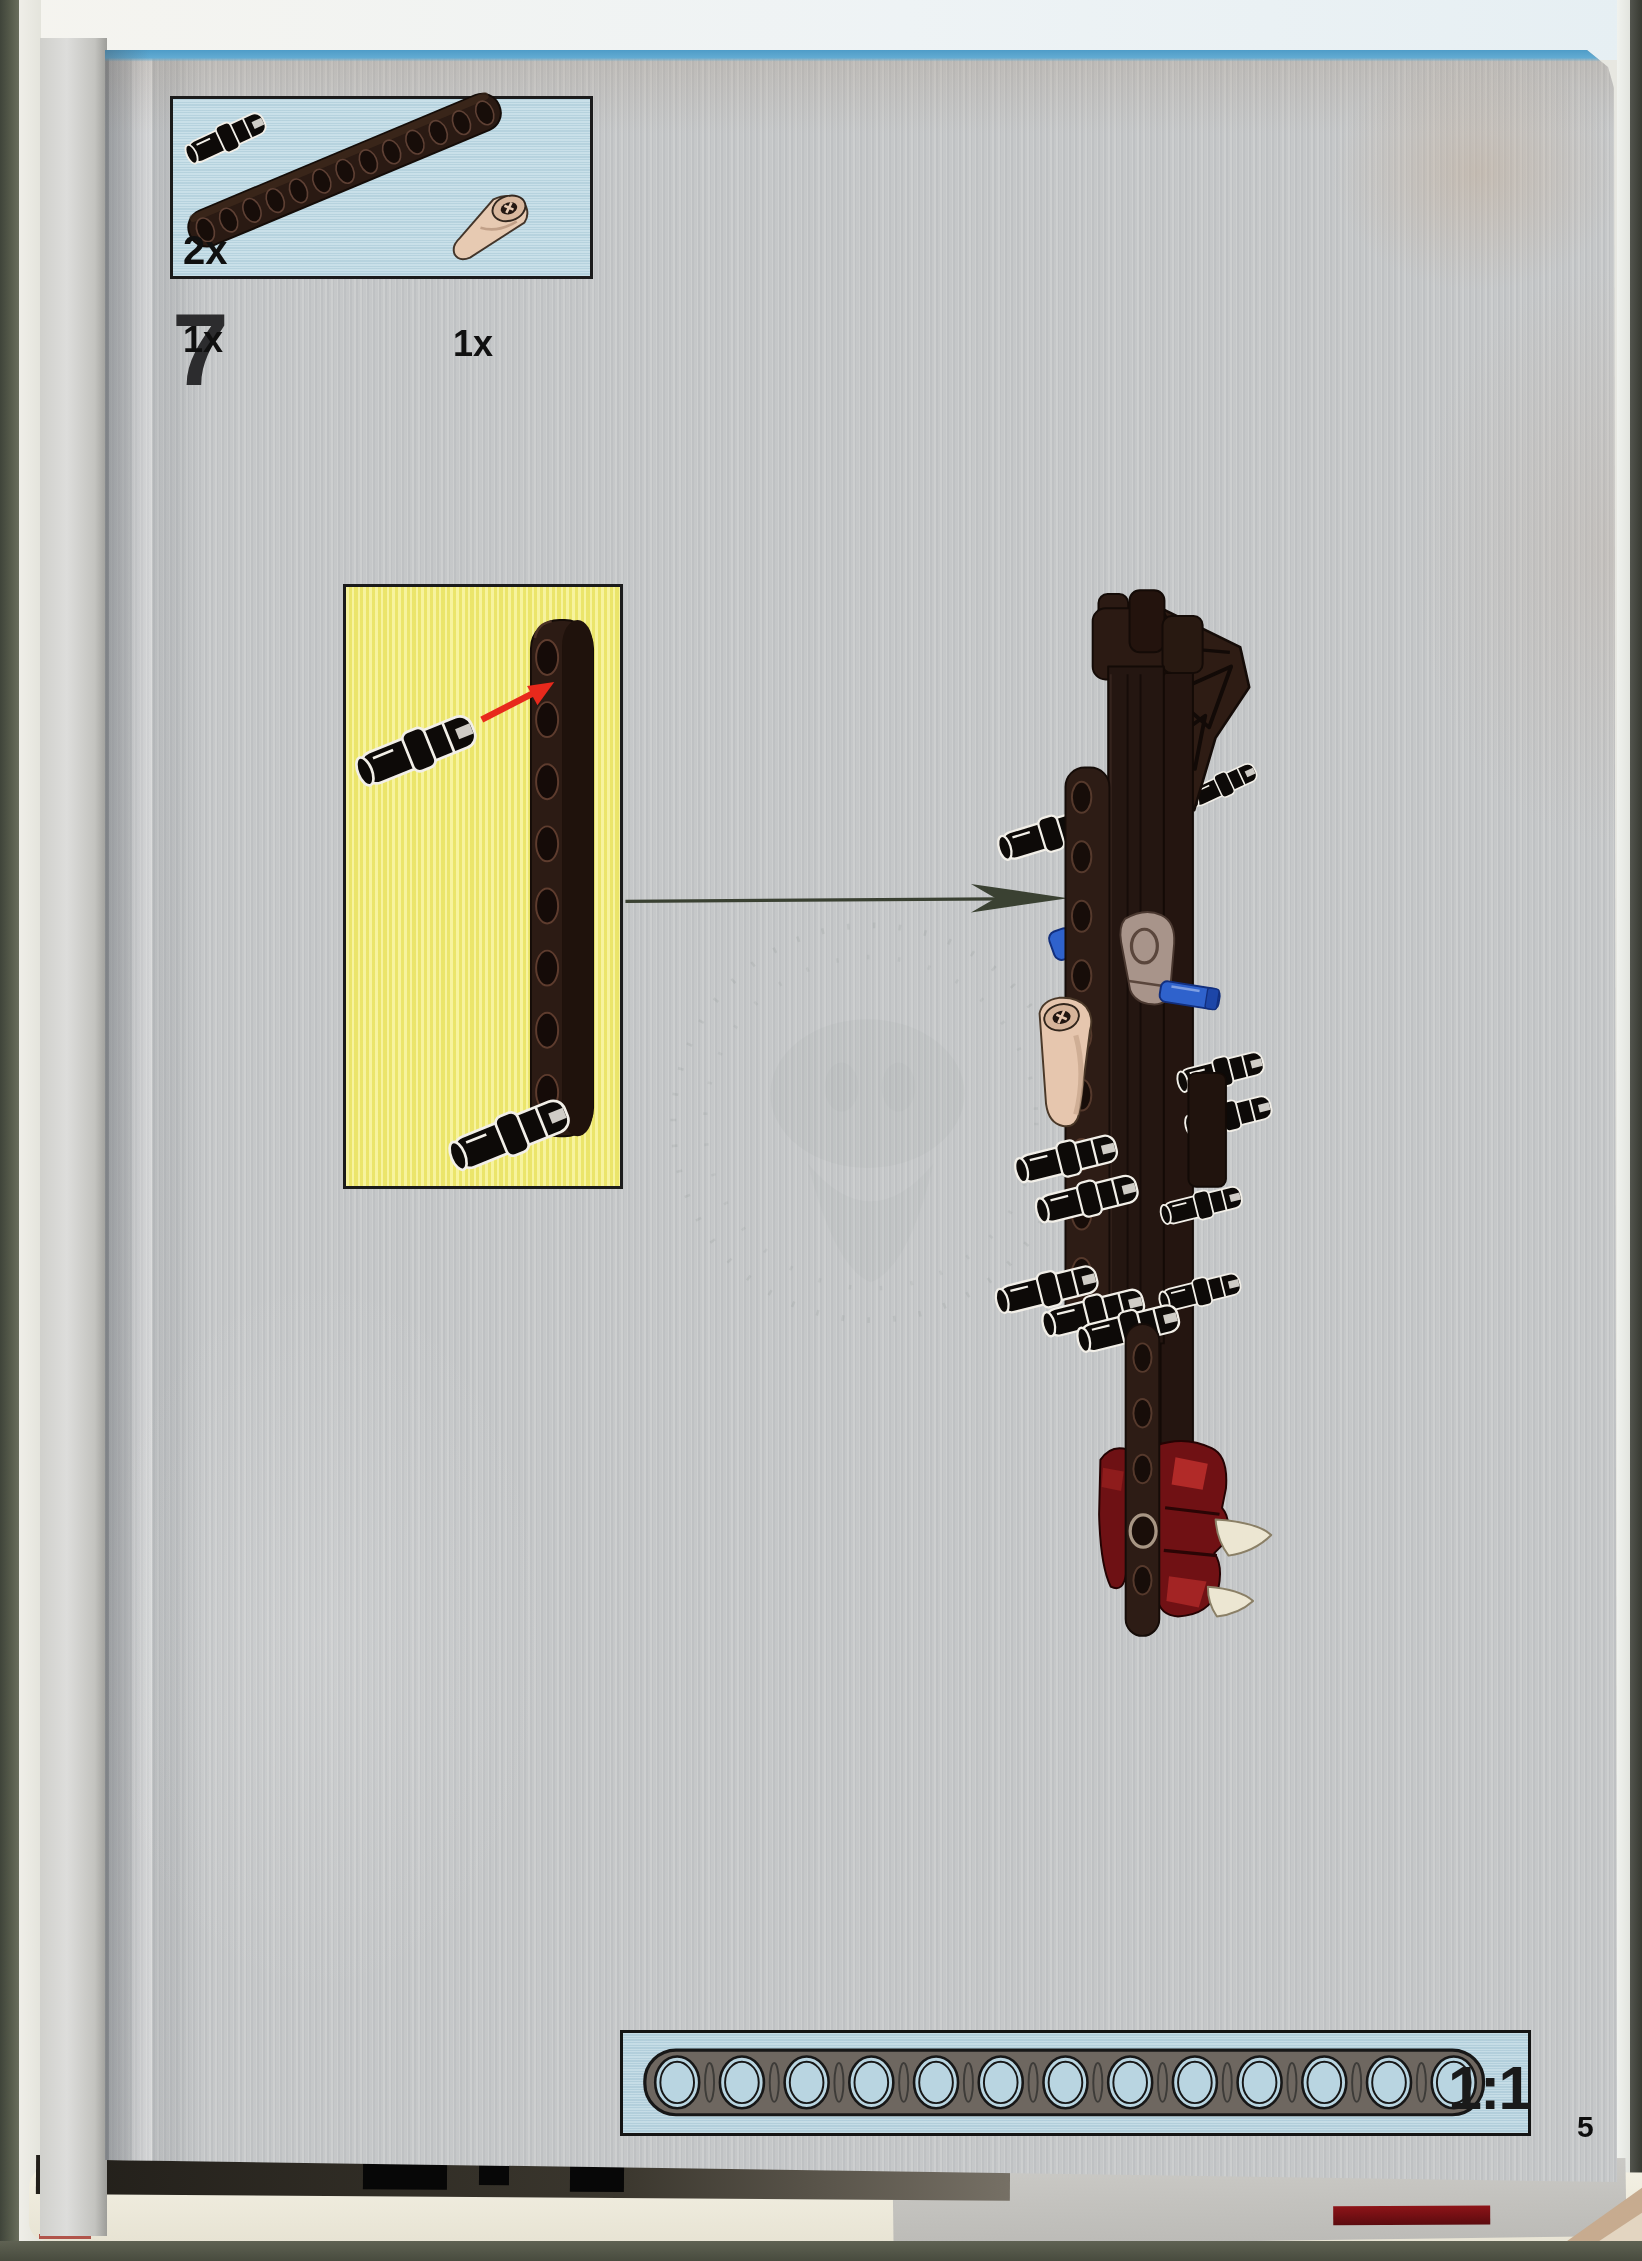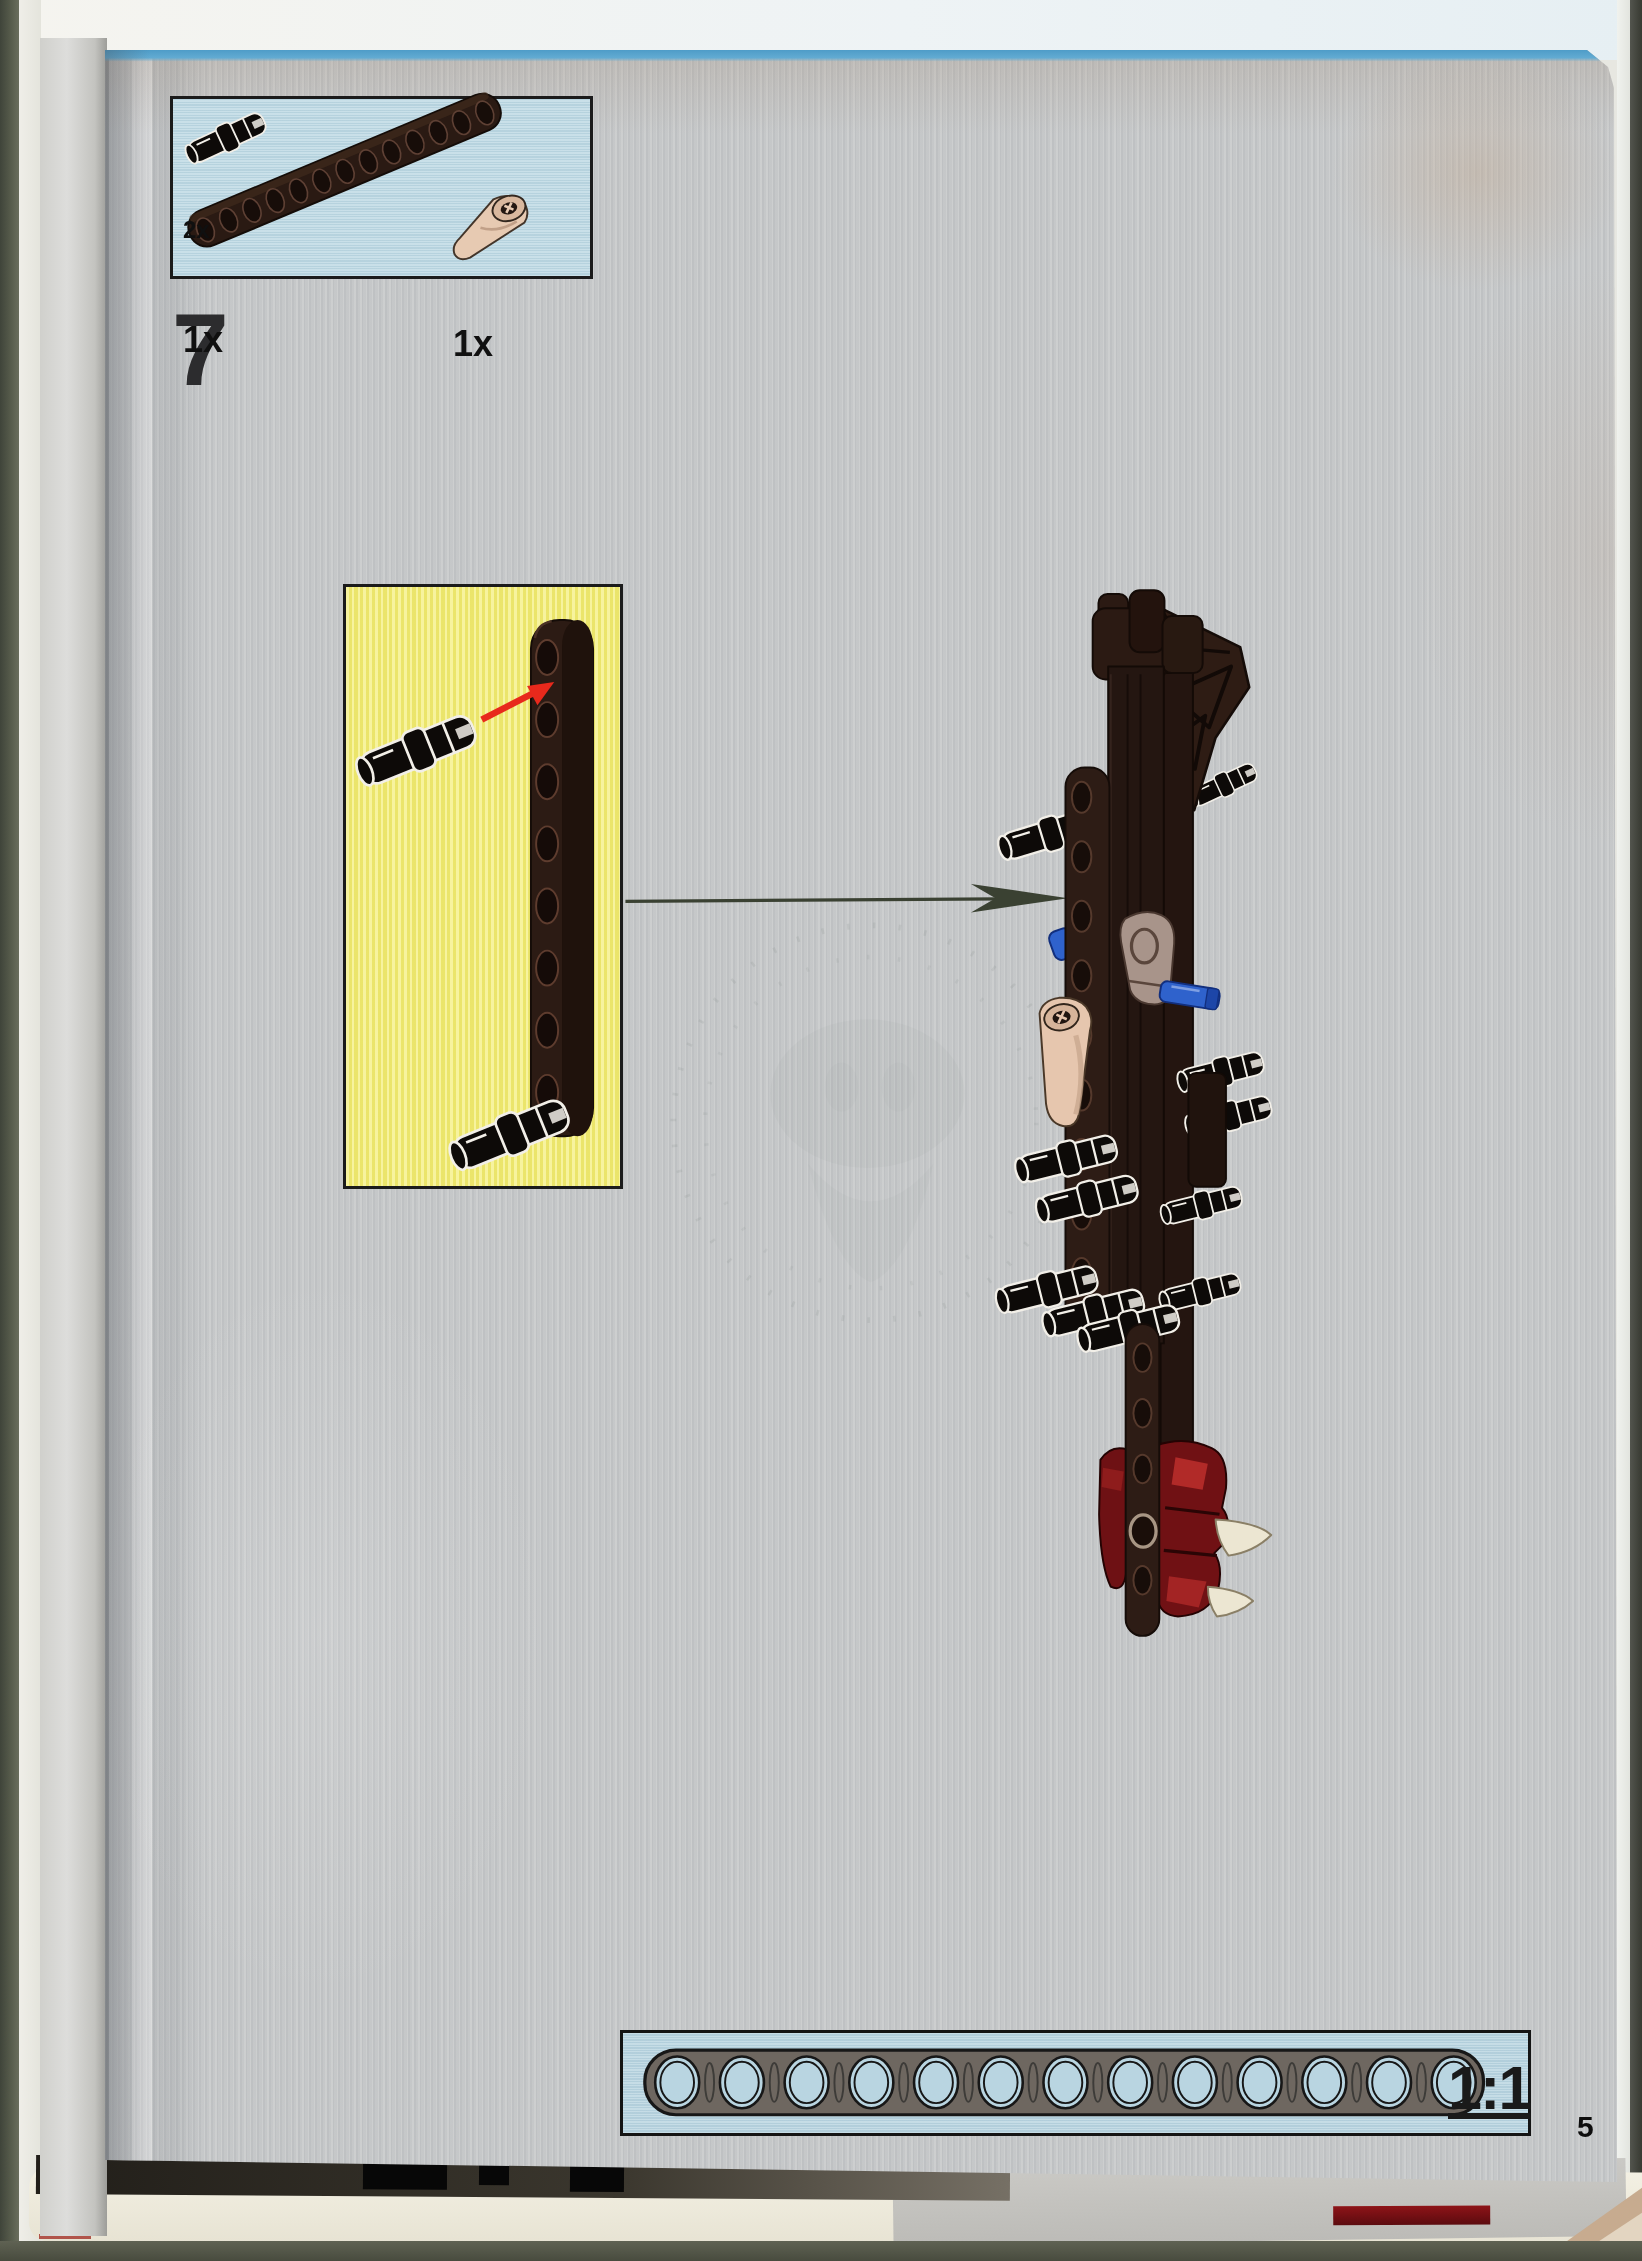--- a/index.html
+++ b/index.html
@@ -70,24 +70,24 @@
     border:3.2px solid #1b1b1b;
     background:#f4ef79;
     background-image:repeating-linear-gradient(90deg,rgba(255,255,255,.28) 0 2.6px,rgba(214,205,74,.30) 2.6px 5.8px);}
   .scale-box{position:absolute;left:620px;top:2030px;width:905px;height:100px;z-index:10;
     border:3.2px solid #141414;
     background:#b9d5e1;
     background-image:repeating-linear-gradient(0deg,rgba(255,255,255,.18) 0 1.3px,rgba(130,160,178,.12) 1.3px 2.6px);}
   
   .lbl{position:absolute;z-index:30;color:#101010;font-weight:bold;line-height:1;}
   .lbl-step{left:172px;top:299px;font-size:102px;color:#2c2c2e;letter-spacing:-2.6px;}
-  .lbl-2x{left:183px;top:218px;font-size:24px;}
+  .lbl-2x{left:183px;top:230px;font-size:40px;}
   .lbl-1x-beam{left:183px;top:322px;font-size:36px;}
   .lbl-1x-cone{left:453px;top:326px;font-size:36px;}
-  .lbl-scale{left:1448px;top:2058px;font-size:61px;letter-spacing:-1.9px;color:#1a1a1a;text-decoration:underline;}
+  .lbl-scale{left:1448px;top:2058px;font-size:61px;letter-spacing:-1.9px;color:#1a1a1a;}
   .lbl-pagenum{left:1577px;top:2112px;font-size:30px;color:#0d0d0d;}
   
   #overlay{position:absolute;left:0;top:0;z-index:20;pointer-events:none;}
 </style>
 </head>
 <body>
 
 <div id="canvas">
 
   <div class="band-top"></div>

